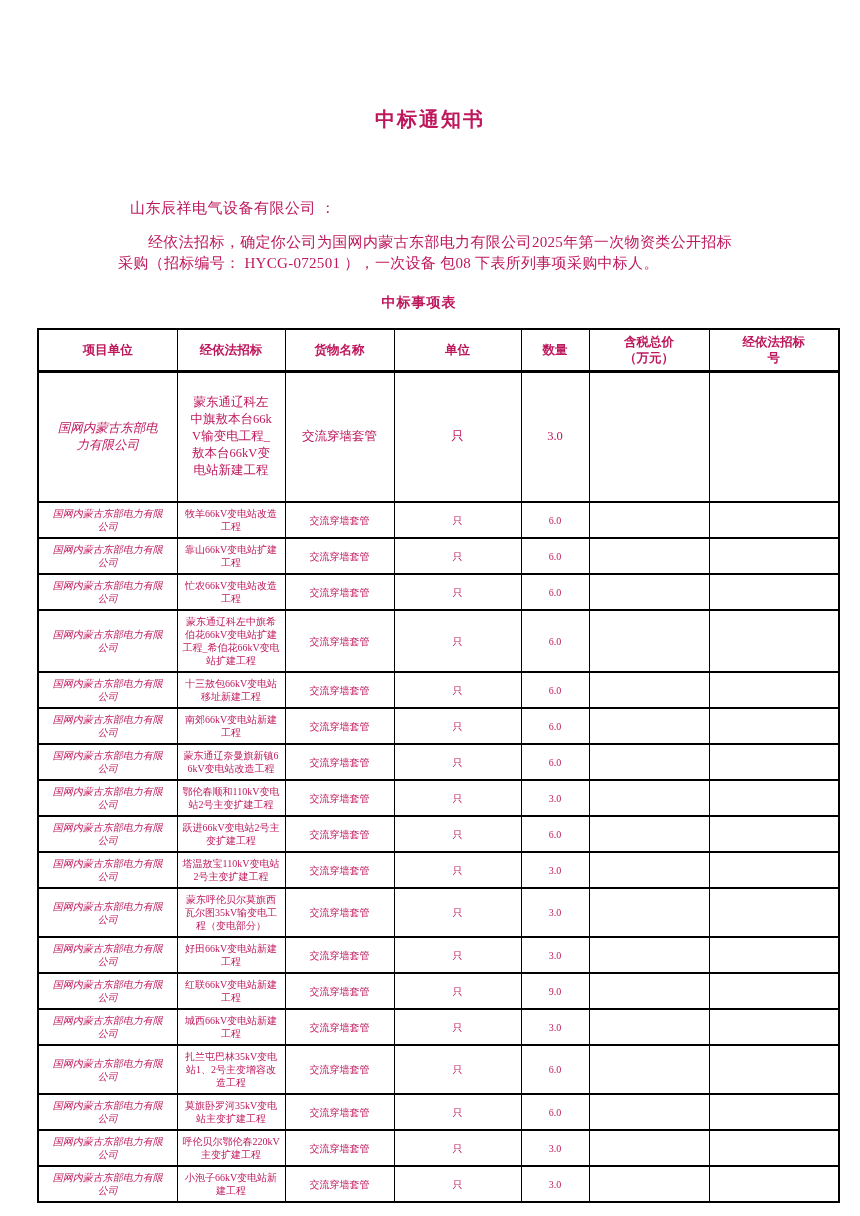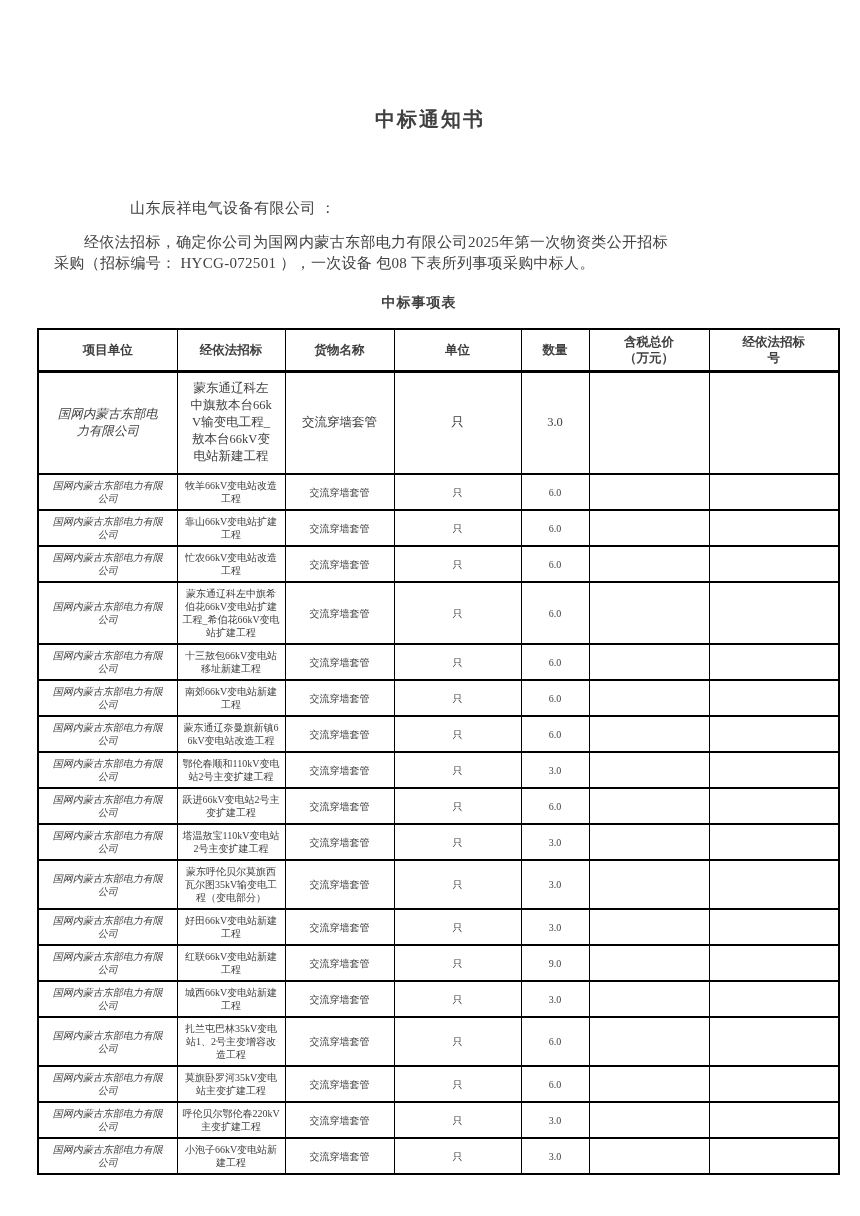--- a/index.html
+++ b/index.html
@@ -2,40 +2,40 @@
 <html><head>
 <meta charset="utf-8">
 <style>
   * { box-sizing: border-box; }
   html, body { margin: 0; padding: 0; background: #ffffff; }
   .page {
     position: relative;
     width: 860px;
     height: 1216px;
     background: #ffffff;
-    color: #404040;
+    color: #be185d;
     font-family: "Liberation Serif", "DejaVu Serif", serif;
     overflow: hidden;
   }
   .doc-title {
     margin: 0;
     padding-top: 106px;
     text-align: center;
     font-size: 20px;
     font-weight: bold;
     letter-spacing: 2px;
   }
   .addressee {
     margin: 66px 0 10px 130px;
     font-size: 15px;
     letter-spacing: 0.5px;
   }
   .body-para {
     width: 614px;
-    margin: 14px 0 0 54px;
+    margin: 14px 0 0 118px;
     font-size: 15px;
     line-height: 21px;
     text-indent: 2em;
     text-align: justify;
     letter-spacing: 0.3px;
   }
   .table-title {
     margin: 20px 0 0 0;
     width: 838px;
     text-align: center;
@@ -75,21 +75,21 @@
     line-height: 13px;
     padding: 4px 3px;
     word-break: break-all;
     line-break: anywhere;
   }
   .award-table tbody td.cell-unit { padding: 4px 11px; font-style: italic; }
   .award-table tbody td.cell-project { padding: 4px 4px; }
   .award-table tbody tr.row-large td {
     font-size: 12.5px;
     line-height: 17px;
-    height: 103px;
+    height: 131px;
   }
   .award-table tbody tr.row-large td.cell-unit { padding: 4px 17px; }
   .award-table tbody tr.row-large td.cell-project { padding: 4px 12px; }
 </style>
 </head>
 <body>
 
 <div class="page">
 
   <h1 class="doc-title">中标通知书</h1>

